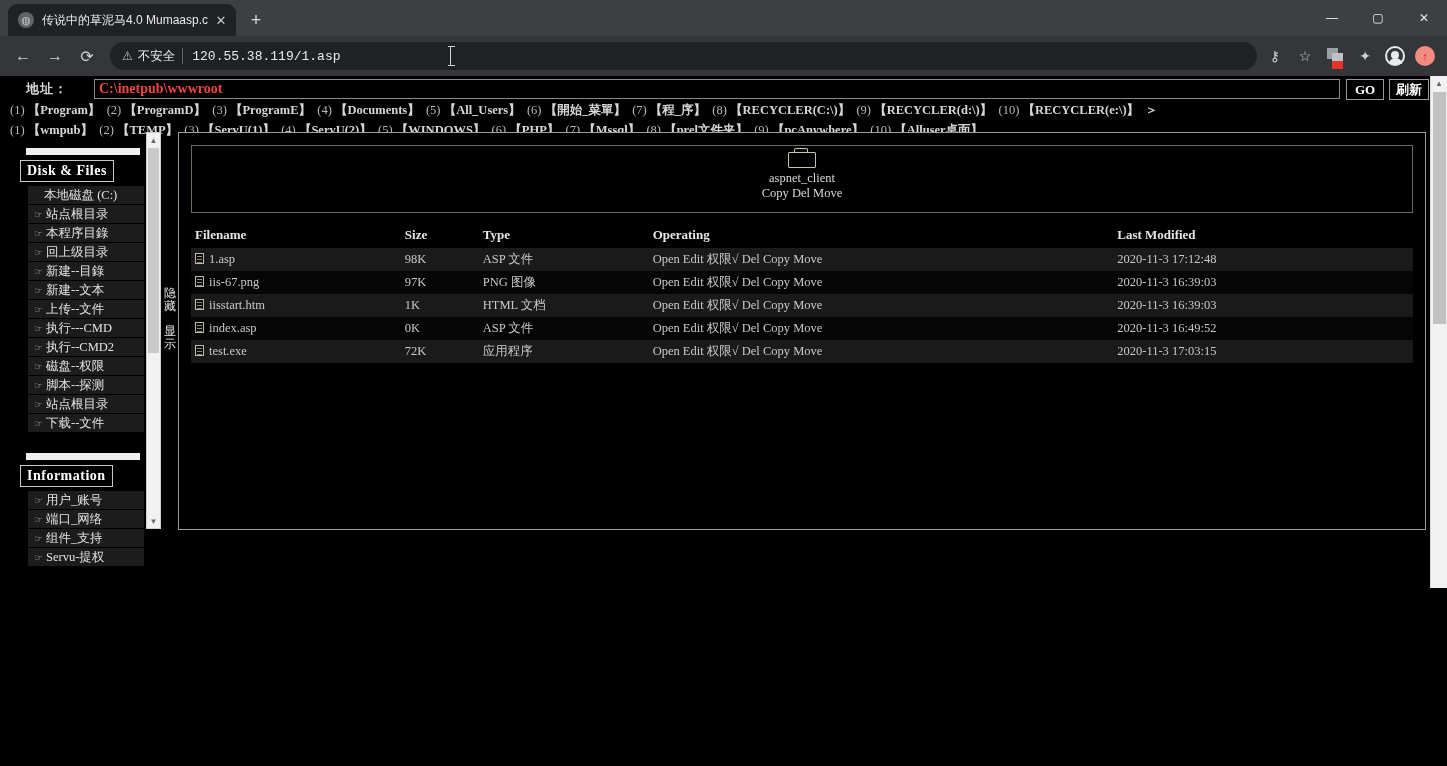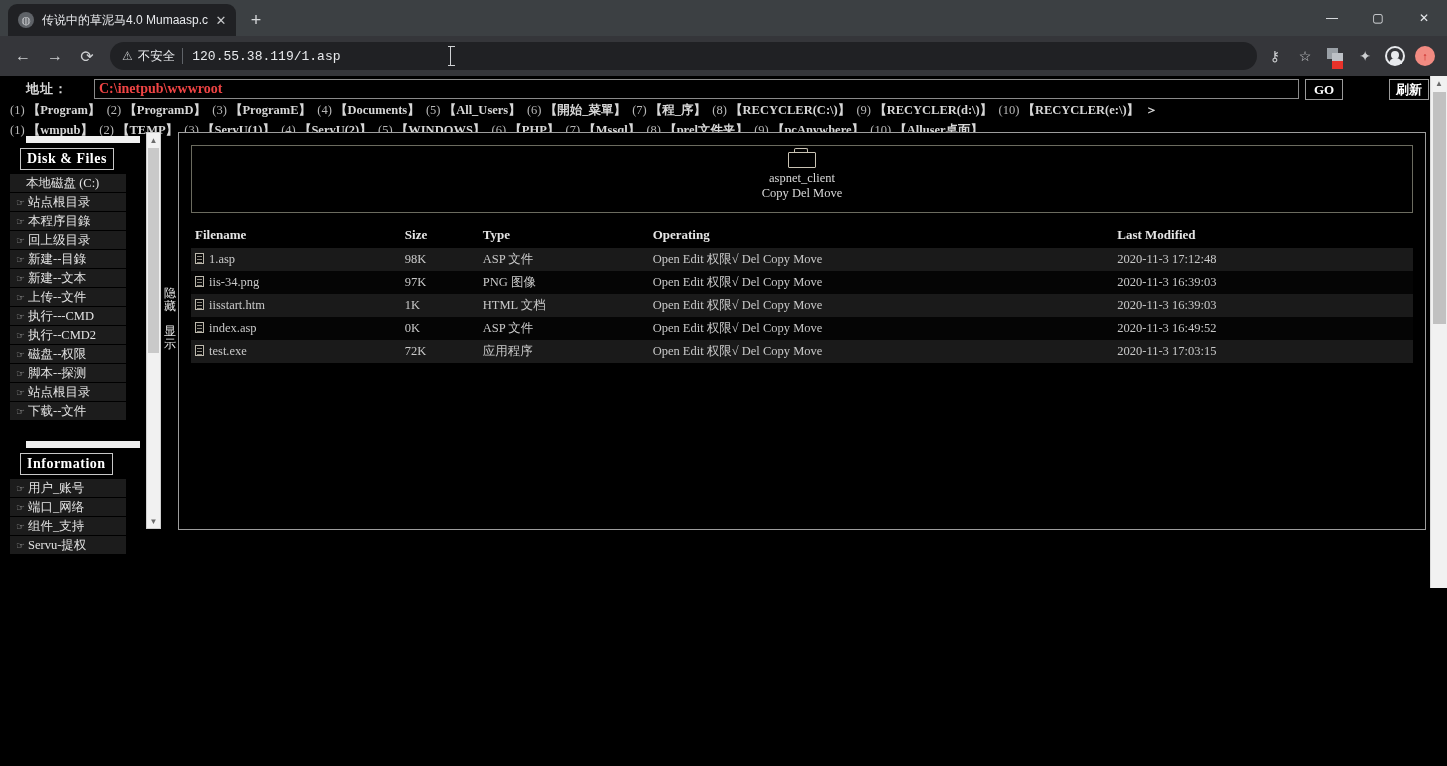--- a/index.html
+++ b/index.html
@@ -123,49 +123,49 @@
     border: 1px solid #8a8a8a; font-size: 14px; font-weight: bold;
     font-family: "Liberation Serif", serif;
     padding: 0 4px; outline: none; margin-right: 6px;
   }
   .go-btn, .refresh-btn {
     height: 21px; min-width: 38px; background: #000; color: #ffffff;
     border: 1px solid #9a9a9a; font-size: 13px; font-weight: bold;
     font-family: "Liberation Serif", serif;
     cursor: pointer; margin-right: 5px; padding: 0 6px; line-height: 19px;
   }
-  .refresh-btn { margin-right: 18px; margin-left: 41px; }
+  .refresh-btn { margin-right: 18px; }
 
   .quick-row {
     font-size: 12.5px; color: #cfcfcf; padding-left: 10px;
     height: 20px; line-height: 20px; white-space: nowrap;
     font-family: "Liberation Serif", serif;
   }
   .quick-row a { color: #d6d6d6; text-decoration: none; cursor: pointer; }
   .quick-row .num { color: #b8b8b8; }
   .quick-row .lnk { font-weight: bold; }
 
   .body-area {
     position: absolute; left: 0; top: 56px; width: 1447px; height: 634px;
   }
 
   
   .leftpanel {
-    position: absolute; left: 10px; top: 4px; width: 134px;
+    position: absolute; left: 10px; top: 16px; width: 134px;
   }
   .panel-topbar {
     height: 7px; background: #f0f0f0; margin: 0 4px 5px 16px;
   }
   .panel-title {
     border: 1px solid #c8c8c8; color: #ffffff; font-weight: bold;
     font-size: 14px; font-family: "Liberation Serif", serif;
     padding: 2px 6px; display: inline-block; margin-left: 10px;
     letter-spacing: 0.5px;
   }
-  .menu-list { margin-top: 4px; }
+  .menu-list { margin-top: 4px; margin-left: 18px; }
   .menu-item {
     display: block; background: #1c1c1c; color: #e2e2e2;
     font-size: 12.5px; height: 18px; line-height: 18px;
     margin-bottom: 1px; padding-left: 6px; cursor: pointer;
     white-space: nowrap; font-family: "Liberation Serif", serif;
     width: 116px;
   }
   .menu-item .ptr { color: #b0b0b0; font-size: 10px; margin-right: 3px; }
   .menu-item.first { padding-left: 16px; }
 
@@ -394,21 +394,21 @@
           </thead>
           <tbody id="file-rows">
               <tr class="odd">
                 <td class="col-name"><span class="file-ico"></span><span>1.asp</span></td>
                 <td class="col-size">98K</td>
                 <td class="col-type">ASP 文件</td>
                 <td class="col-op"><span class="op-link">Open Edit 权限√ Del Copy Move</span></td>
                 <td class="col-mod">2020-11-3 17:12:48</td>
               </tr>
               <tr class="even">
-                <td class="col-name"><span class="file-ico"></span><span>iis-34.png</span></td>
+                <td class="col-name"><span class="file-ico"></span><span>iis-67.png</span></td>
                 <td class="col-size">97K</td>
                 <td class="col-type">PNG 图像</td>
                 <td class="col-op"><span class="op-link">Open Edit 权限√ Del Copy Move</span></td>
                 <td class="col-mod">2020-11-3 16:39:03</td>
               </tr>
               <tr class="odd">
                 <td class="col-name"><span class="file-ico"></span><span>iisstart.htm</span></td>
                 <td class="col-size">1K</td>
                 <td class="col-type">HTML 文档</td>
                 <td class="col-op"><span class="op-link">Open Edit 权限√ Del Copy Move</span></td>

